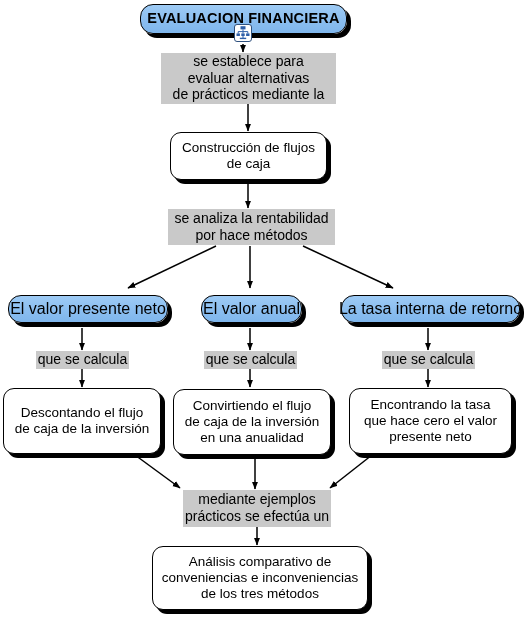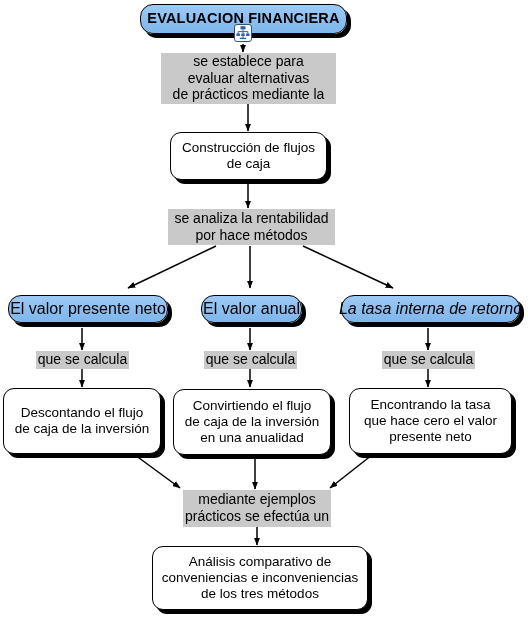--- a/index.html
+++ b/index.html
@@ -194,21 +194,21 @@
         <span>El valor presente neto</span>
       </span>
   </div>
 
   <div class="node concept blue" style="left:201px; top:295px; width:101px; height:28px;">
     <span class="nlines">
         <span>El valor anual</span>
       </span>
   </div>
 
-  <div class="node concept blue" style="left:341px; top:295px; width:179px; height:28px;font-style:italic;">
+  <div class="node concept blue" style="left:341px; top:295px; width:179px; height:28px;">
     <span class="nlines">
         <span>La tasa interna de retorno</span>
       </span>
   </div>
 
   <div class="linkphrase" style="left:36px; top:351px; width:93px; height:18px;">
     <span class="nlines">
         <span>que se calcula</span>
       </span>
   </div>

